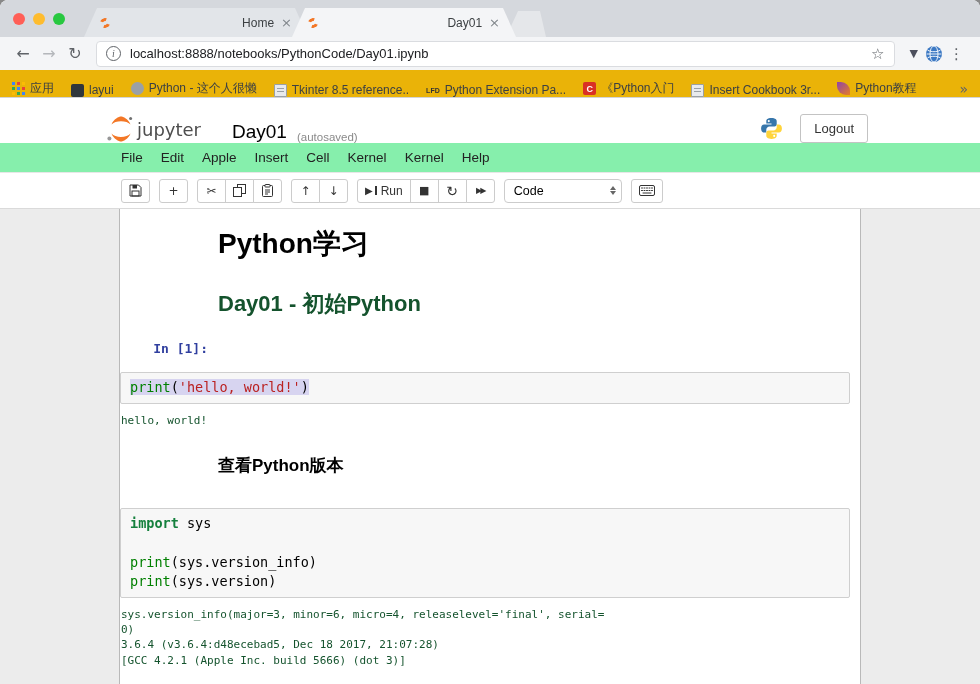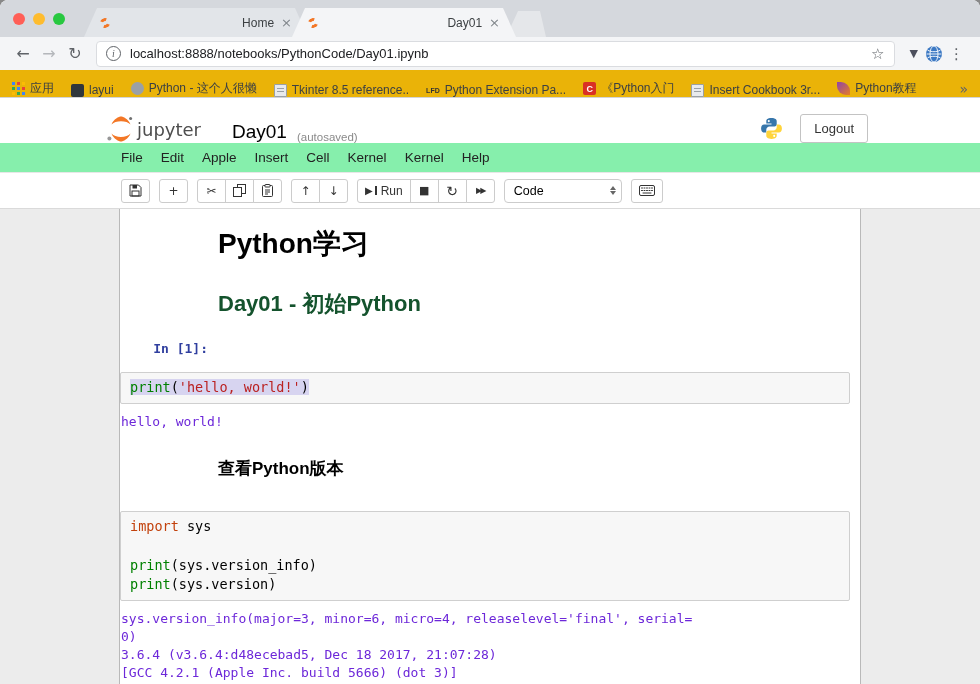--- a/index.html
+++ b/index.html
@@ -97,26 +97,26 @@
   .page { width:742px; background:#fff; border-left:1px solid #b9b9b9; border-right:1px solid #b9b9b9; padding-top:6px; }
   .row { display:flex; }
   .prompt-col { width:98px; flex:none; text-align:right; padding:7px 10px 0 0; font-family:"DejaVu Sans Mono", monospace; font-size:13px; font-weight:bold; color:#303f9f; white-space:nowrap; }
   .main-col { flex:1; min-width:0; margin-right:10px; }
   .md h1 { font-size:28px; margin:10px 0 14px; color:#000; }
   .md h2 { font-size:22px; margin:12px 0 10px; color:#14532d; }
   .md h3 { font-size:17px; margin:16px 0 10px; color:#000; }
   .cell { padding:5px 0;flex-direction:column; }
   .input-area { border:1px solid #cfcfcf; border-radius:2px; background:#f7f7f7; padding:5px 9px; font-family:"DejaVu Sans Mono", monospace; font-size:13.5px; line-height:1.45; color:#000;margin-top:16px; }
   .cm-line { min-height:19px; white-space:pre; }
-  .tok-keyword { color:#c2410c; font-weight:normal; }
+  .tok-keyword { color:#15803d; font-weight:bold; }
   .tok-builtin { color:#008000; }
   .tok-string { color:#ba2121; }
   .tok-plain { color:#000; }
   .has-selection .cm-line span { background:#d7d4f0; }
-  .output-area { padding:9px 1px 5px; font-family:"DejaVu Sans Mono", monospace; font-size:13px; line-height:1.38; white-space:pre-wrap; color:#6d28d9; }
+  .output-area { padding:9px 1px 5px; font-family:"DejaVu Sans Mono", monospace; font-size:11px; line-height:1.38; white-space:pre-wrap; color:#14532d; }
 </style>
 </head>
 <body>
 
 <div class="screen">
 
   <div class="tabstrip">
     <div class="traffic">
       <span class="light red"></span>
       <span class="light yellow"></span>

